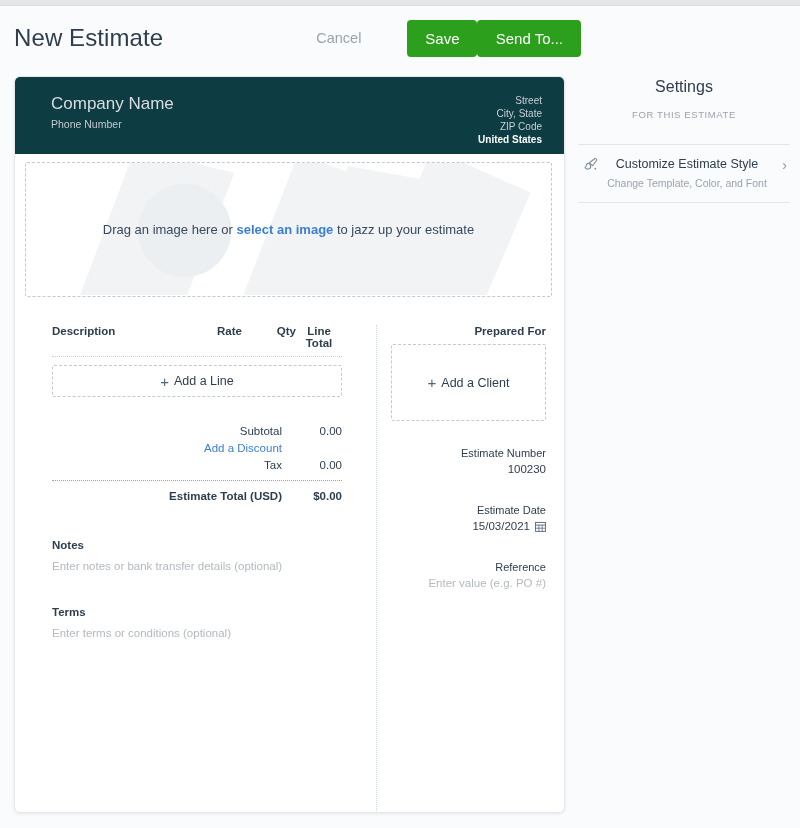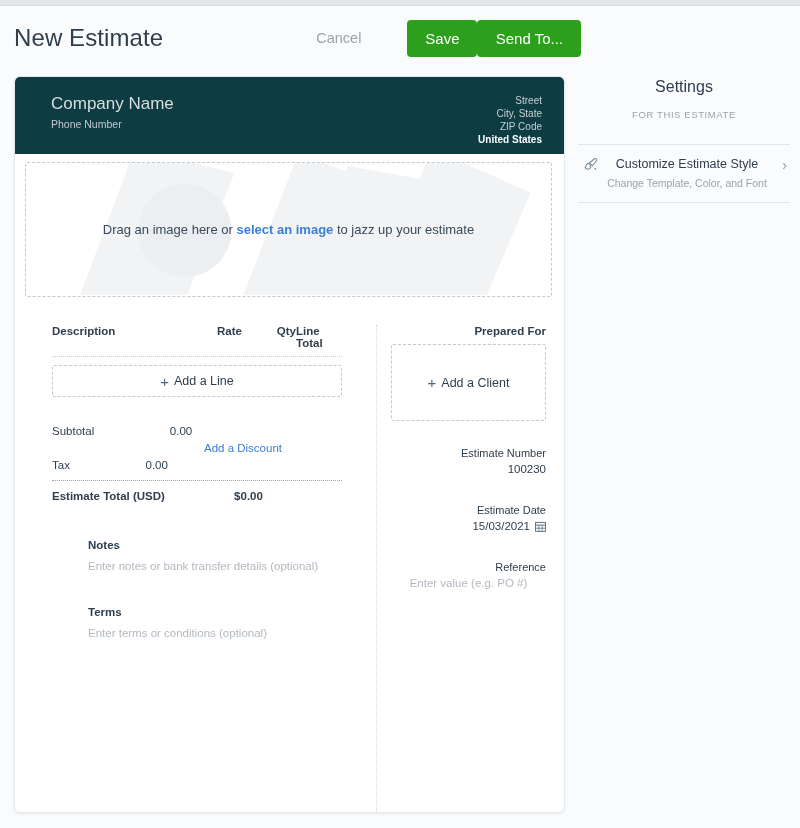--- a/index.html
+++ b/index.html
@@ -181,21 +181,21 @@
     display: flex;
     font-size: 11.5px;
     font-weight: bold;
     color: #2e3e4e;
     padding-bottom: 7px;
     border-bottom: 1px dotted #c9ced4;
   }
   .lih-desc { flex: 1; }
   .lih-rate { width: 56px; text-align: right; }
   .lih-qty  { width: 54px; text-align: right; }
-  .lih-total{ width: 46px; text-align: left; }
+  .lih-total{ width: 46px; text-align: center; }
 
   #add-a-line {
     margin-top: 8px;
     height: 30px;
     border: 1px dashed #c3c9d0;
     border-radius: 2px;
     display: flex;
     align-items: center;
     justify-content: center;
     font-size: 12.5px;
@@ -209,42 +209,42 @@
     line-height: 1;
   }
 
   
   #totals {
     margin-top: 26px;
     font-size: 11.5px;
   }
   .total-row {
     display: flex;
+    justify-content: flex-end;
     align-items: baseline;
     line-height: 17px;
-    gap: 38px;
   }
   .total-label { text-align: right; color: #2e3e4e; }
   .total-value { width: 60px; text-align: right; color: #2e3e4e; }
   #add-a-discount {
     text-align: right;
     color: #3b7fd4;
     cursor: pointer;
     line-height: 17px;
     padding-right: 60px;
   }
   #totals-rule {
     margin-top: 6px;
     border-top: 1px dotted #9aa3ac;
     padding-top: 7px;
   }
   .grand .total-label, .grand .total-value { font-weight: bold; }
 
   
-  .field-block { margin-top: 34px; margin-left: 36px; }
+  .field-block { margin-top: 34px; }
   .field-label {
     font-size: 11.5px;
     font-weight: bold;
     color: #2e3e4e;
     margin-bottom: 9px;
   }
   .field-placeholder {
     font-size: 11.5px;
     color: #b3b9c0;
     cursor: text;
@@ -278,21 +278,20 @@
   .rc-value {
     font-size: 11.5px;
     color: #2e3e4e;
     line-height: 17px;
   }
   .rc-placeholder {
     font-size: 11.5px;
     color: #b3b9c0;
     line-height: 17px;
     cursor: text;
-    text-align: center;
   }
   .date-row {
     display: flex;
     align-items: center;
     justify-content: flex-end;
     gap: 5px;
   }
 
   
   #settings-panel {

